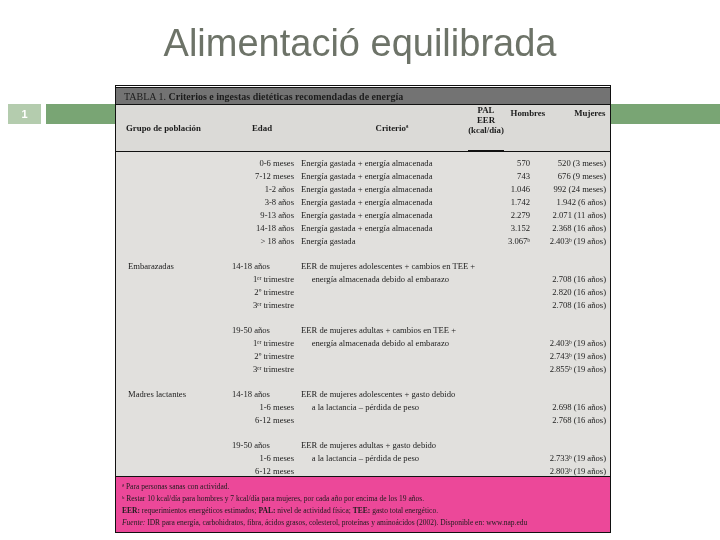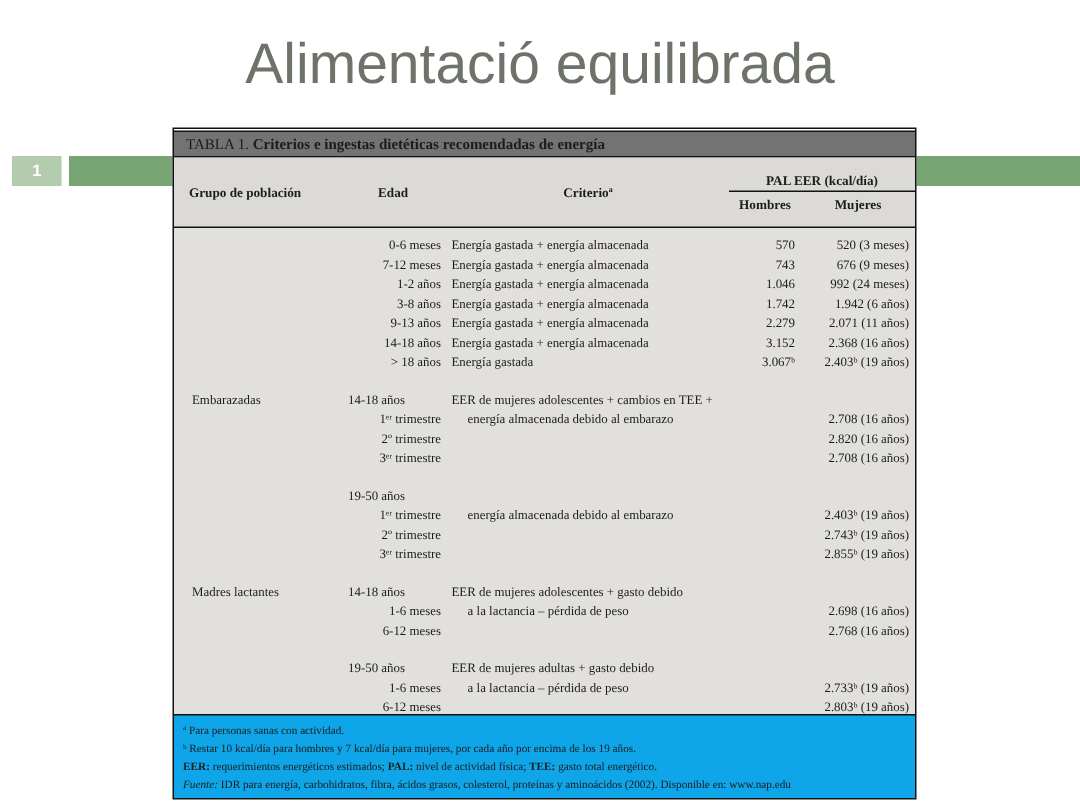--- a/index.html
+++ b/index.html
@@ -69,21 +69,21 @@
     height: 47px;
     display: grid;
     grid-template-columns: 90px 88px 188px 124px;
     padding: 0 4px;
     font-size: 8.8px;
     font-weight: bold;
   }
   .h-grupo { align-self: center; padding-left: 6px; }
   .h-edad { align-self: center; padding-left: 42px; }
   .h-criterio { align-self: center; text-align: center; }
-  .h-pal-block { display: flex; flex-direction: column; justify-content: center; }
+  .h-pal-block { display: flex; flex-direction: row; justify-content: center; }
   .h-pal-top { text-align: center; padding-bottom: 2px; border-bottom: 1px solid #111; }
   .h-pal-sub { display: grid; grid-template-columns: 48px 76px; padding-top: 3px; }
   .h-pal-sub span { text-align: center; }
   .t-body {
     background: #e1e0dd;
     height: 324px;
     overflow: hidden;
     padding: 5px 4px 0 4px;
     font-size: 8.6px;
     line-height: 13px;
@@ -94,21 +94,21 @@
   }
   .trow.sec-gap { margin-top: 12px; }
   .cell { overflow: hidden; white-space: nowrap; }
   .cell-grupo { padding-left: 8px; }
   .cell-edad { text-align: right; }
   .cell-edad.left { text-align: left; padding-left: 26px; }
   .cell-criterio { padding-left: 7px; white-space: pre; }
   .cell-hombres { text-align: right; }
   .cell-mujeres { text-align: right; }
   .t-footnotes {
-    background: #0ea5e9;
+    background: #ec4899;
     border-top: 1px solid #111;
     flex: 1;
     padding: 4px 6px 2px 6px;
     font-size: 7.5px;
     line-height: 12px;
   }
   .fnote { white-space: nowrap; overflow: hidden; }
 </style>
 </head>
 <body>
@@ -215,20 +215,21 @@
         <div class="trow">
           <div class="cell cell-grupo"></div>
           <div class="cell cell-edad">3ᵉʳ trimestre</div>
           <div class="cell cell-criterio"></div>
           <div class="cell cell-hombres"></div>
           <div class="cell cell-mujeres">2.708 (16 años)</div>
         </div>
         <div class="trow sec-gap">
           <div class="cell cell-grupo"></div>
           <div class="cell cell-edad left">19-50 años</div>
+          <div class="cell cell-criterio">EER de mujeres adultas + cambios en TEE +</div>
           <div class="cell cell-hombres"></div>
           <div class="cell cell-mujeres"></div>
         </div>
         <div class="trow">
           <div class="cell cell-grupo"></div>
           <div class="cell cell-edad">1ᵉʳ trimestre</div>
           <div class="cell cell-criterio">     energía almacenada debido al embarazo</div>
           <div class="cell cell-hombres"></div>
           <div class="cell cell-mujeres">2.403ᵇ (19 años)</div>
         </div>

